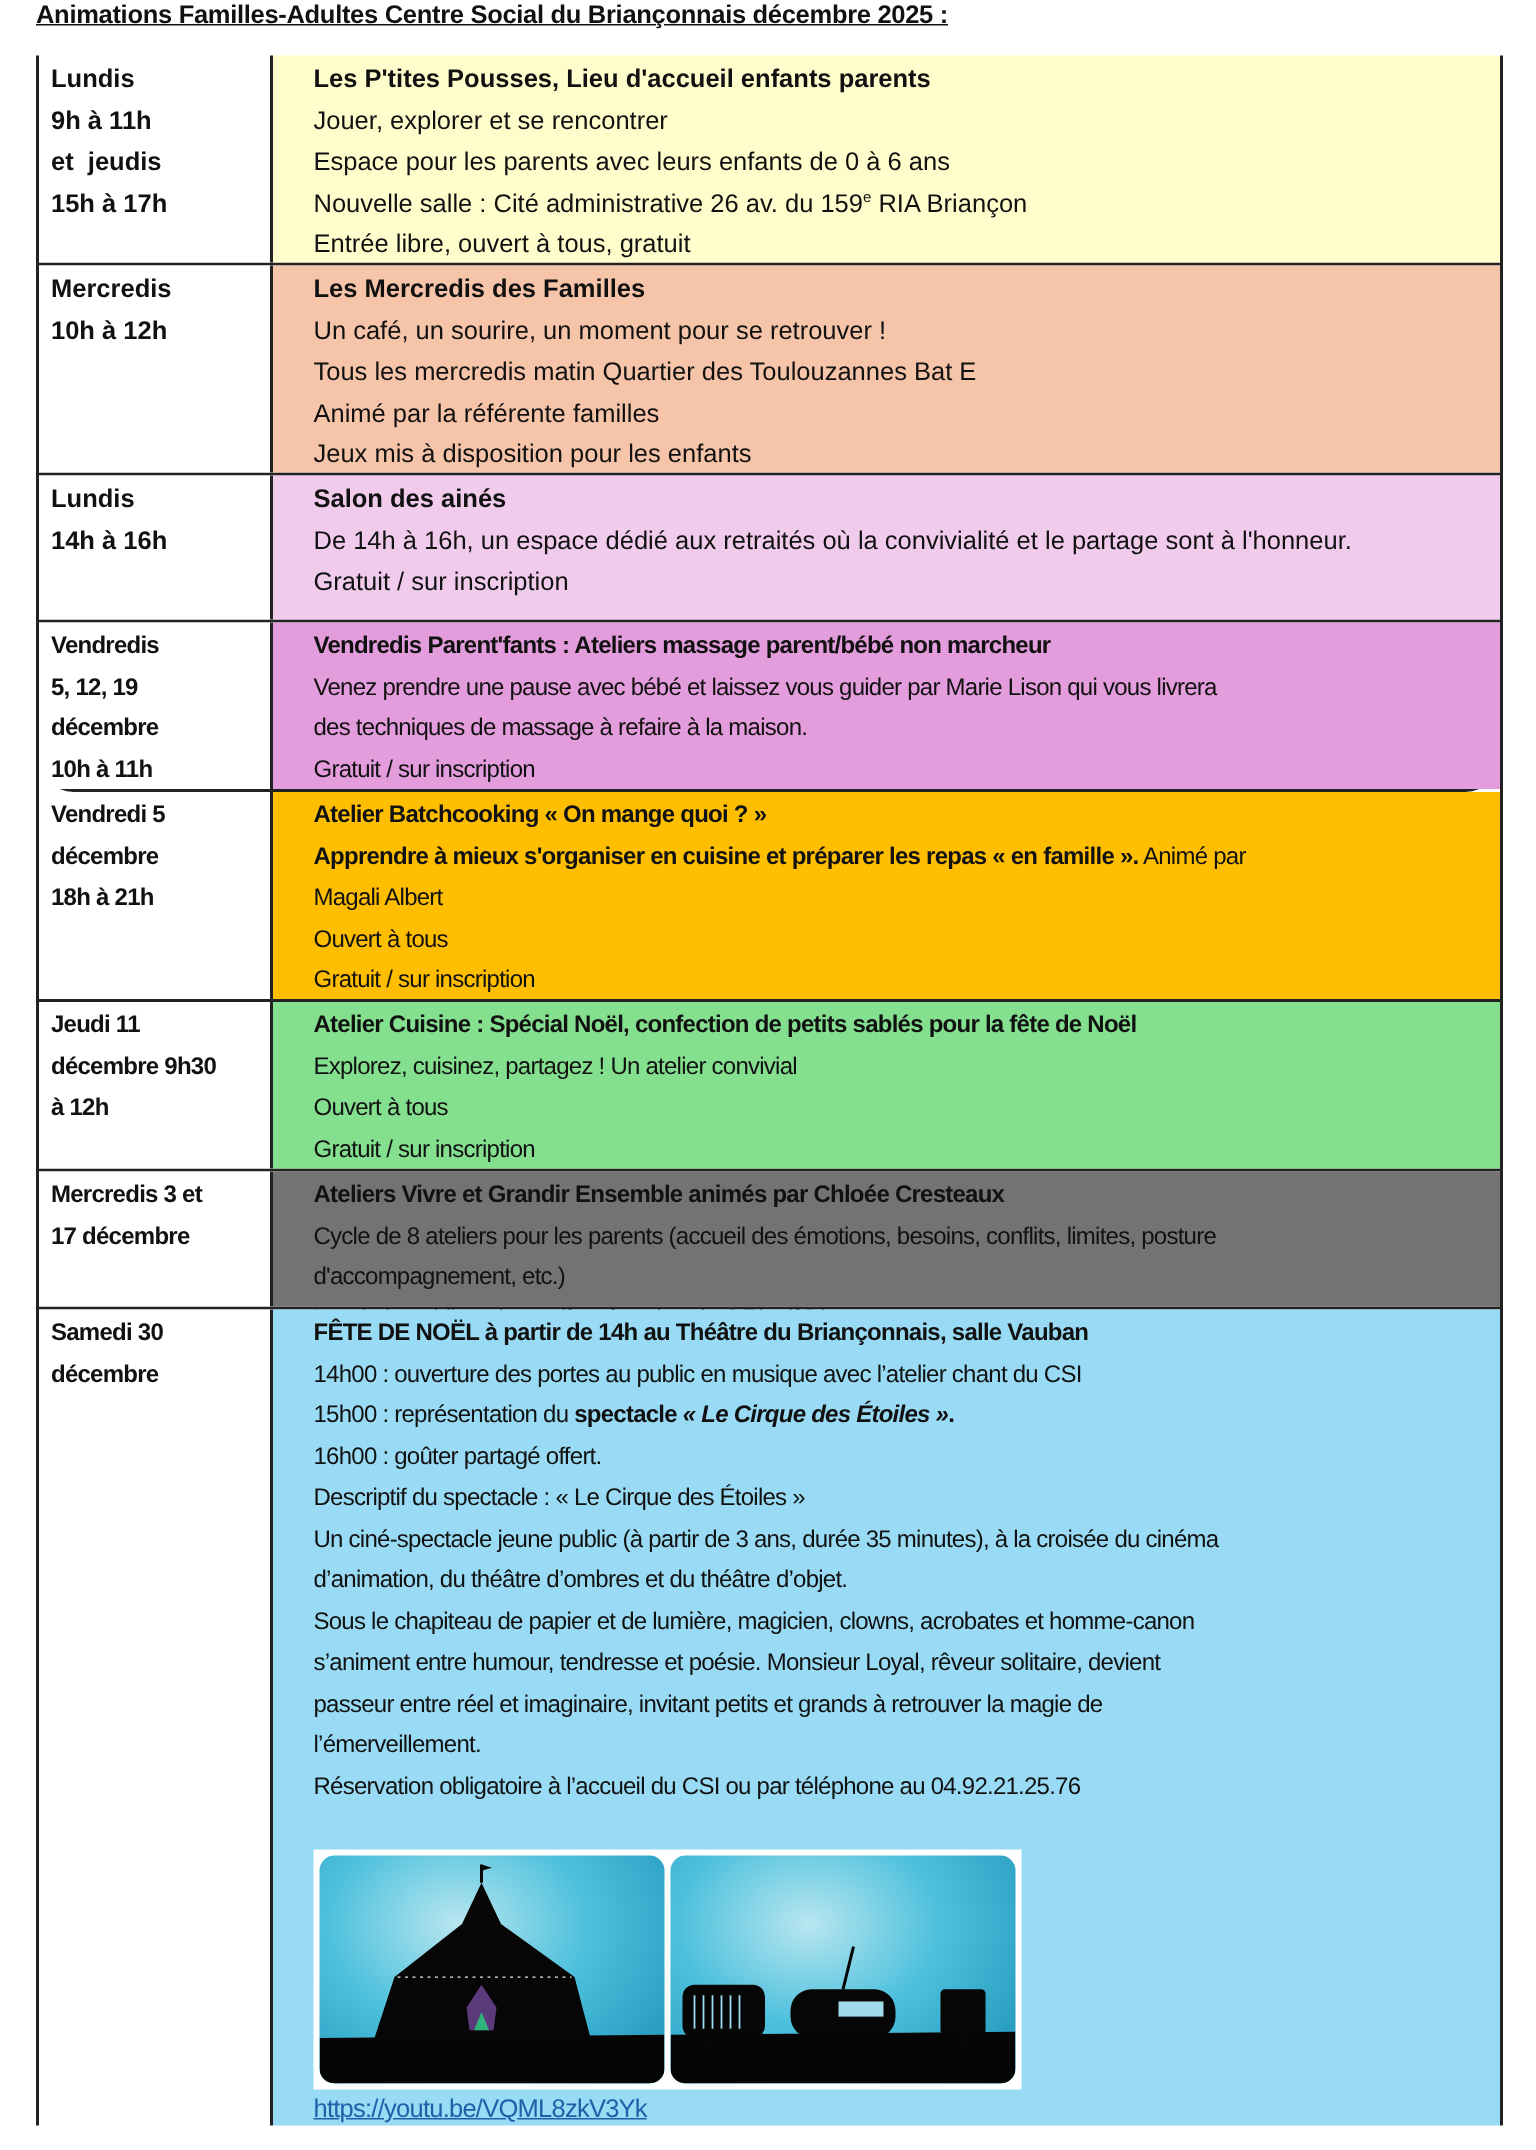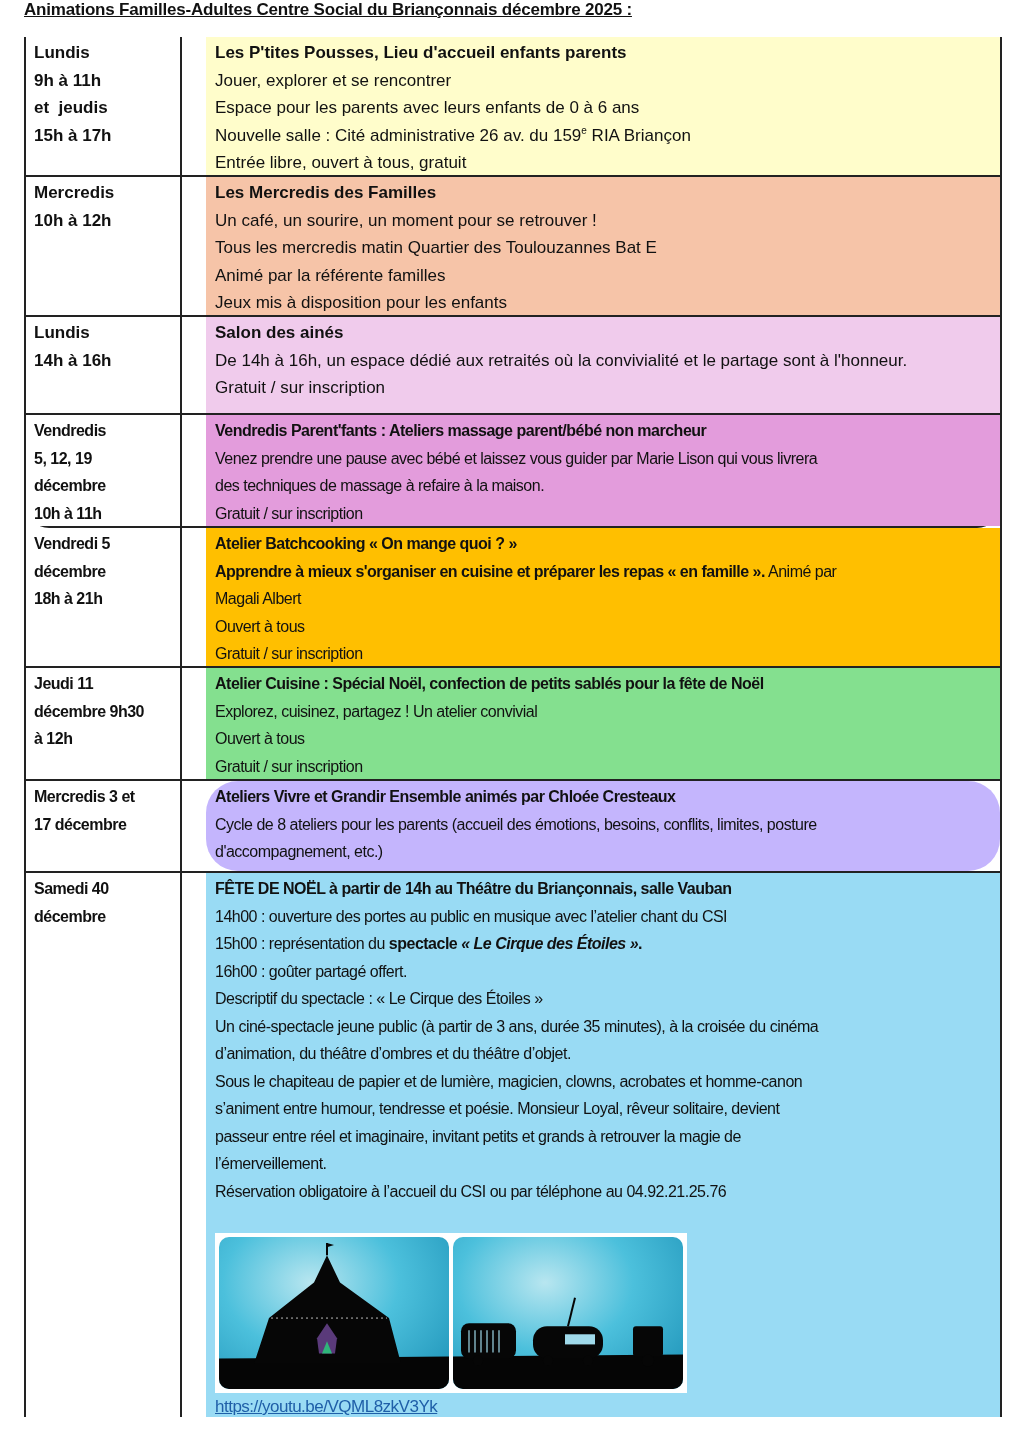--- a/index.html
+++ b/index.html
@@ -18,22 +18,22 @@
     border-left: 2px solid #222; border-right: 2px solid #222;
   }
   .row { display: flex; border-bottom: 2px solid #222; box-sizing: border-box; }
   .row:last-child { border-bottom: none; }
   .when {
     width: 156px; flex: none; box-sizing: border-box;
     padding: 2px 4px 2px 8px; font-weight: bold; font-size: 17px; line-height: 27.5px;
     border-right: 2px solid #222; background: #ffffff;
   }
   .what {
-    flex: 1; box-sizing: border-box; padding: 2px 8px 2px 9px;
-    font-size: 17px; line-height: 27.5px; margin-left: 24px;
+    flex: 1; box-sizing: border-box; padding: 2px 8px 2px 27px;
+    font-size: 17px; line-height: 27.5px;
   }
   .line { display: block; white-space: pre-wrap; }
   .b { font-weight: bold; }
   .narrow { font-size: 16px; letter-spacing: -0.5px; }
   sup { font-size: 10px; line-height: 0; }
   .images {
     margin-top: 28px; width: 472px; height: 160px; background: #fff;
     display: flex; gap: 4px; padding: 4px; box-sizing: border-box;
   }
   .img {
@@ -135,31 +135,31 @@
       <span class="line">Ouvert à tous</span>
       <span class="line">Gratuit / sur inscription</span>
     </div>
   </div>
 
   <div class="row" style="height:92px;">
     <div class="when narrow">
       <span class="line">Mercredis 3 et</span>
       <span class="line">17 décembre</span>
     </div>
-    <div class="what narrow" style="background:#c4b5fd;border-radius:32px;">
+    <div class="what narrow" style="background:#737373;">
       <span class="line b">Ateliers Vivre et Grandir Ensemble animés par Chloée Cresteaux</span>
       <span class="line">Cycle de 8 ateliers pour les parents (accueil des émotions, besoins, conflits, limites, posture</span>
       <span class="line">d'accompagnement, etc.)</span>
       <span class="line">Inscription obligatoire, tarif en fonction du QF(tarif D)</span>
     </div>
   </div>
 
   <div class="row" style="height:544px;">
     <div class="when narrow">
-      <span class="line">Samedi 40</span>
+      <span class="line">Samedi 30</span>
       <span class="line">décembre</span>
     </div>
     <div class="what narrow" style="background:#99dbf4;">
       <span class="line b">FÊTE DE NOËL à partir de 14h au Théâtre du Briançonnais, salle Vauban</span>
       <span class="line">14h00 : ouverture des portes au public en musique avec l’atelier chant du CSI</span>
       <span class="line"><span>15h00 : représentation du </span><span class="b">spectacle </span><span class="b" style="font-style:italic">« Le Cirque des Étoiles »</span><span class="b">.</span></span>
       <span class="line">16h00 : goûter partagé offert.</span>
       <span class="line">Descriptif du spectacle : « Le Cirque des Étoiles »</span>
       <span class="line">Un ciné-spectacle jeune public (à partir de 3 ans, durée 35 minutes), à la croisée du cinéma</span>
       <span class="line">d’animation, du théâtre d’ombres et du théâtre d’objet.</span>

